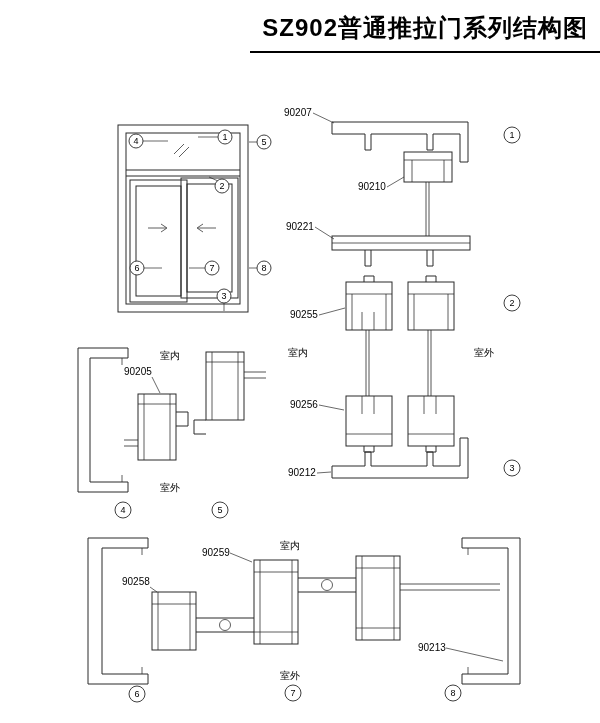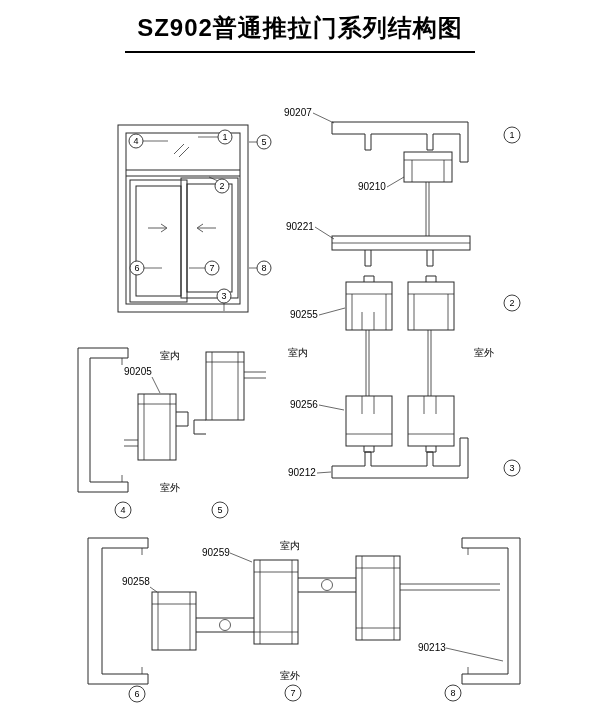--- a/index.html
+++ b/index.html
@@ -1,18 +1,18 @@
 <!DOCTYPE html>
 <html><head>
 <meta charset="utf-8">
 <style>
   html,body{margin:0;padding:0;background:#fff;}
   .page{position:relative;width:600px;height:723px;background:#ffffff;overflow:hidden;
         font-family:"Liberation Sans","DejaVu Sans",sans-serif;}
-  .title-wrap{position:absolute;top:12px;left:0;width:100%;text-align:center;}
+  .title-wrap{position:absolute;top:12px;left:0;width:100%;text-align:right;}
   .title{display:inline-block;font-size:24px;font-weight:bold;color:#000;
          letter-spacing:1px;padding:0 12px 7px 12px;border-bottom:2px solid #000;}
   svg{position:absolute;top:0;left:0;}
   .ln{fill:none;stroke:#2a2a2a;stroke-width:1;}
   .tn{fill:none;stroke:#2a2a2a;stroke-width:0.75;}
   .lead{fill:none;stroke:#2a2a2a;stroke-width:0.7;}
   .glass{fill:none;stroke:#2a2a2a;stroke-width:0.8;}
   .co{fill:#fff;stroke:#2a2a2a;stroke-width:0.9;}
   .cot{font-size:9px;fill:#000;text-anchor:middle;}
   .plabel{font-size:10px;fill:#000;}

